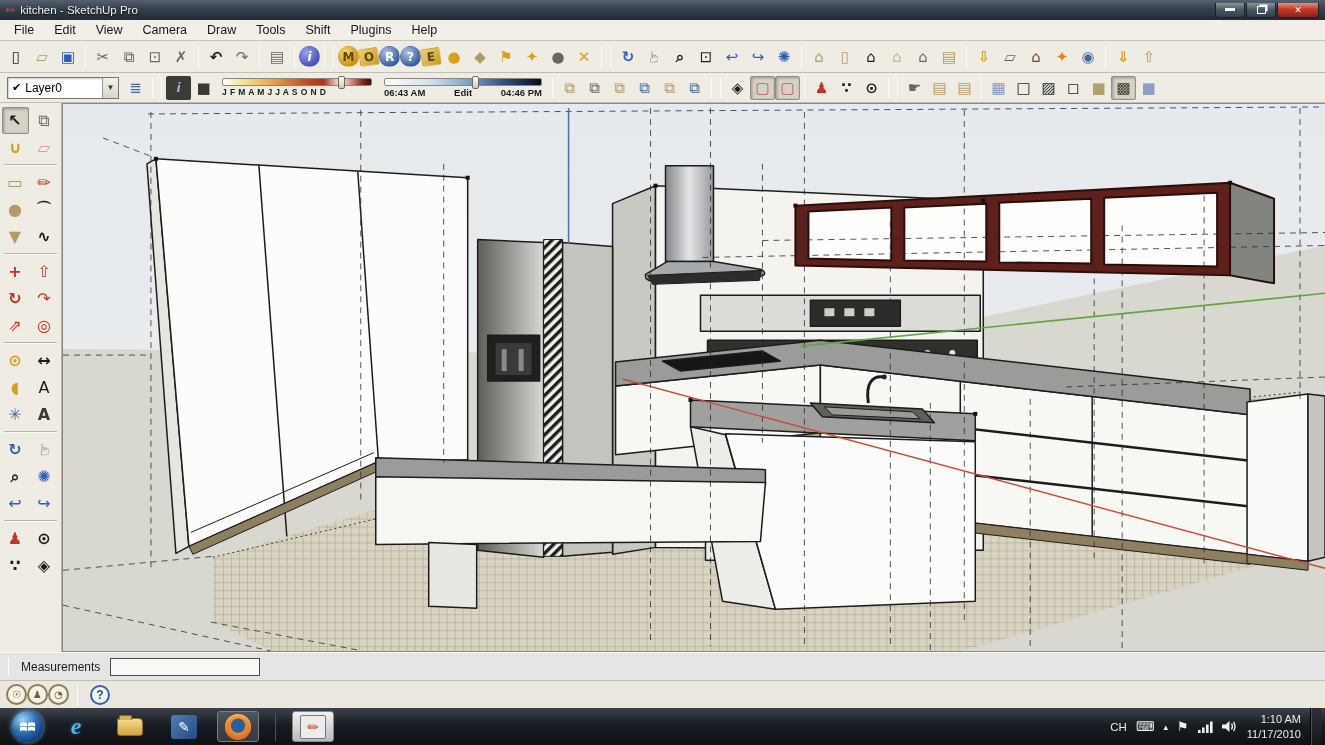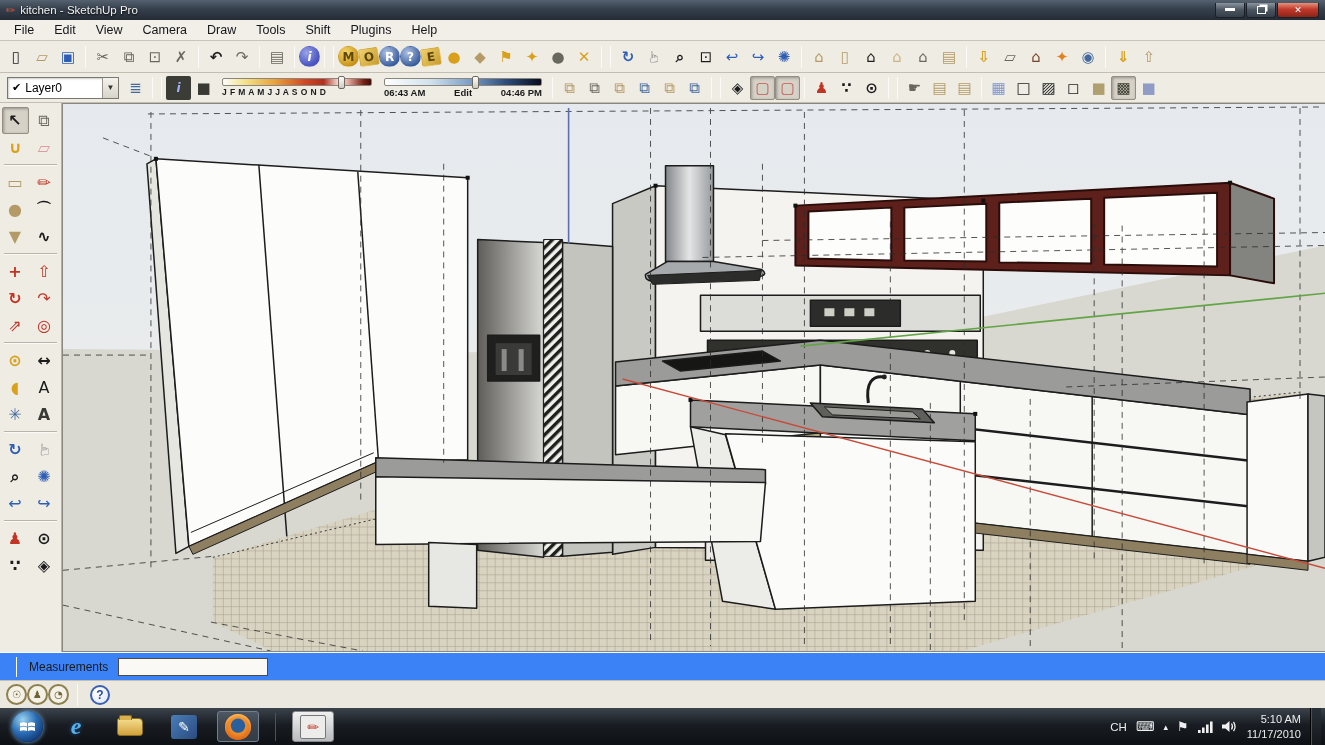--- a/index.html
+++ b/index.html
@@ -54,21 +54,21 @@
   .slabels.three{display:flex;justify-content:space-between;font-weight:bold;font-size:9.5px;letter-spacing:0}
   
   .mainrow{flex:1;display:flex;min-height:0}
   .palette{width:62px;background:#efece4;border-right:1px solid #b5b1a6;padding-top:4px}
   .pgrp{display:grid;grid-template-columns:repeat(2,29px);justify-content:center}
   .palette .tbi{width:27px;height:27px;font-size:16px}
   .palette hr{border:none;border-top:1px solid #b8b4aa;border-bottom:1px solid #fbfaf6;margin:3px 4px}
   .viewport{flex:1;position:relative;border:1px solid #8a877e;border-right:none;background:#e9edf0}
   .viewport svg{display:block;width:100%;height:100%}
   
-  .measurebar{height:28px;background:#3b82f6;border-top:1px solid #fbfaf6;display:flex;align-items:center;padding-left:12px}
+  .measurebar{height:28px;background:#e5e5e5;border-top:1px solid #fbfaf6;display:flex;align-items:center;padding-left:4px}
   .measurebar .sep{height:20px;margin-right:12px}
   .mlabel{font-size:12px;color:#1a1a1a}
   .minput{width:150px;height:18px;margin-left:10px;border:1px solid #4c4a44;background:#faf9f5;font-size:12px;padding:0 3px}
   
   .statusbar{height:28px;background:#ebe8e0;border-top:1px solid #c2beb3;display:flex;align-items:center;padding-left:6px;gap:4px}
   .helpc{width:20px;height:20px;border-radius:50%;border:2px solid #3a5fb0;background:radial-gradient(circle at 35% 30%,#ffffff,#dce6f8);color:#2a4a9a;font-weight:bold;font-size:12px;display:flex;align-items:center;justify-content:center;margin:0 4px}
   .stext{font-size:12.5px;color:#111}
   
   .taskbar{height:37px;background:linear-gradient(180deg,#3c434c,#191d23 45%,#0d1014);display:flex;align-items:center;padding-left:12px;gap:12px}
   .orb{width:31px;height:31px;border-radius:50%;background:radial-gradient(circle at 35% 28%,#9ad4f0,#2a6db5 45%,#123a78 78%,#081c3c);display:flex;align-items:center;justify-content:center;box-shadow:0 0 5px #7ab4e0;cursor:pointer}
@@ -524,20 +524,20 @@
             <rect x="12" y="0.5" width="2.6" height="11.5" fill="#f0f0f0"></rect>
           </svg>
       </span>
       <span class="tico">
         <svg width="16" height="13" viewBox="0 0 16 13">
             <polygon points="0,4.5 3.5,4.5 7.5,1 7.5,12 3.5,8.5 0,8.5" fill="#f0f0f0"></polygon>
             <path d="M9.5 3.5 Q11.5 6.5 9.5 9.5 M11.5 1.8 Q14.5 6.5 11.5 11.2" stroke="#f0f0f0" stroke-width="1.3" fill="none"></path>
           </svg>
       </span>
       <div class="clock">
-        <div>5:10 AM</div>
+        <div>1:10 AM</div>
         <div>11/17/2010</div>
       </div>
       <div class="showdesk"></div>
     </div>
   </div>
 
 </div>
 
 </body></html>

